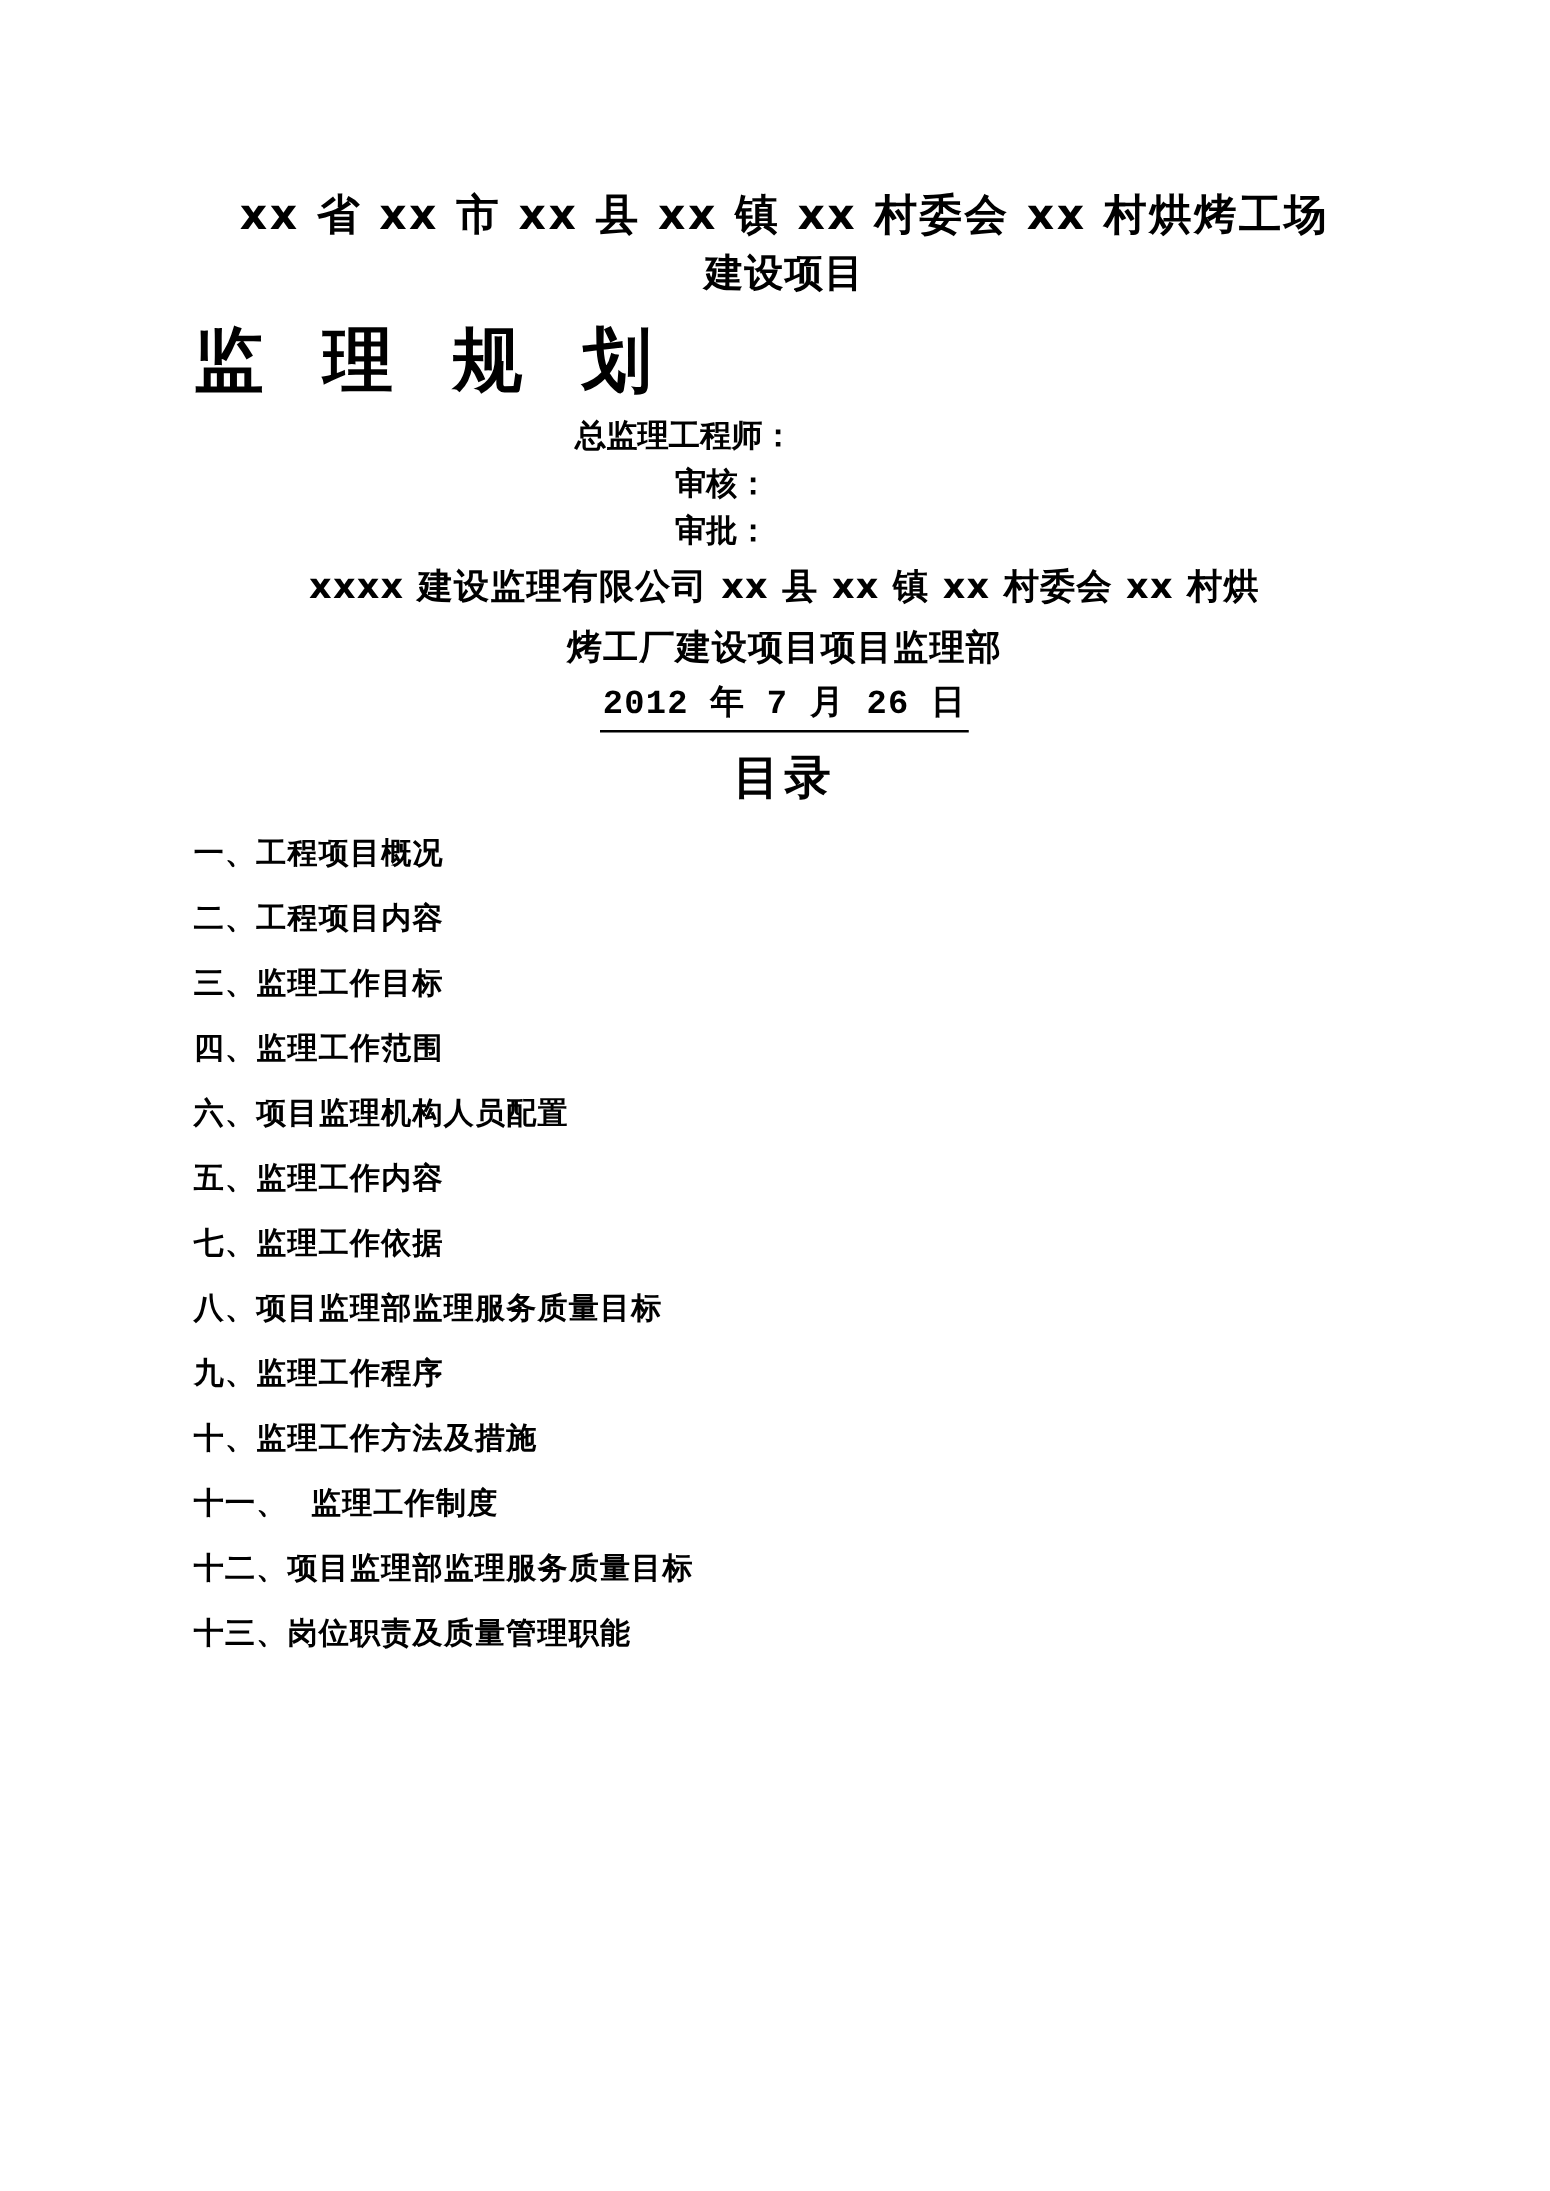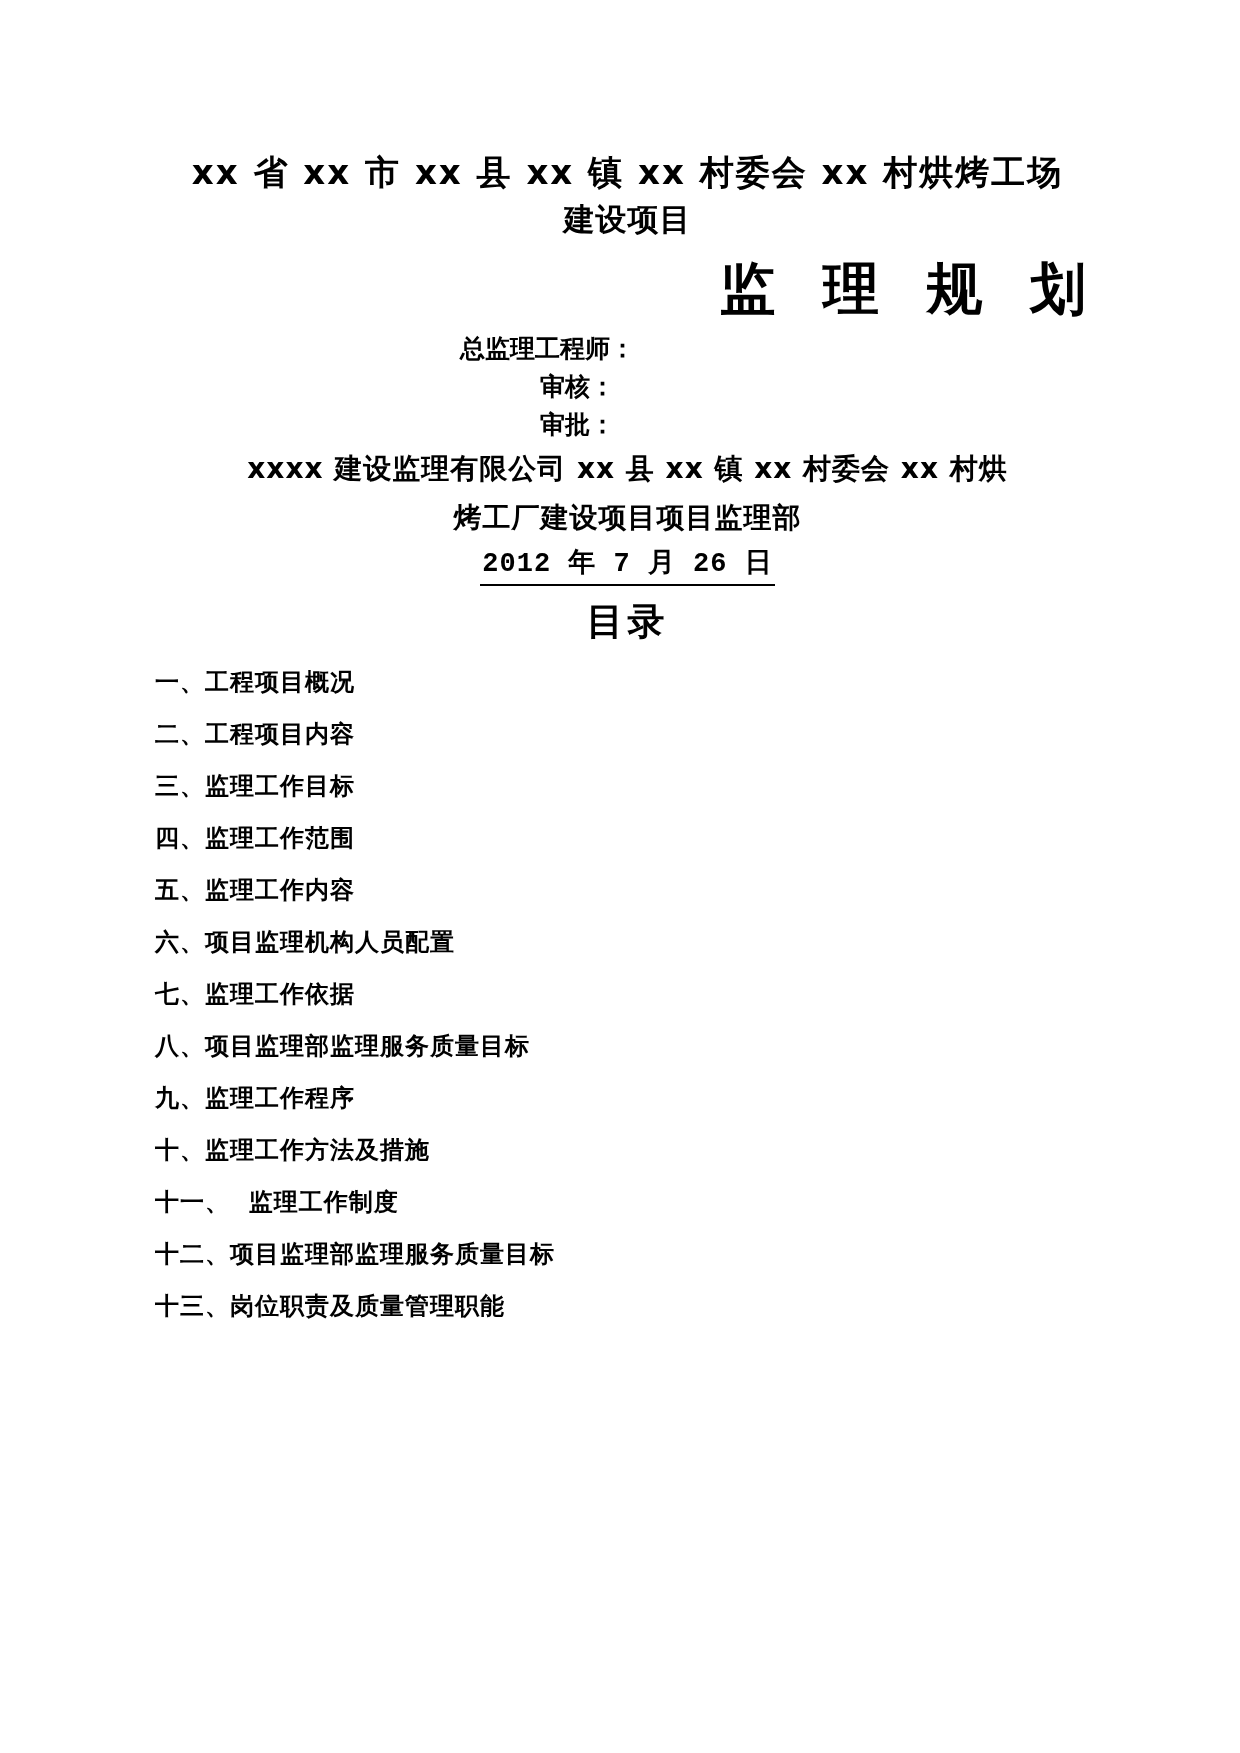--- a/index.html
+++ b/index.html
@@ -39,21 +39,21 @@
     font-size: 31px;
     line-height: 1.5;
     text-align: center;
     letter-spacing: 1px;
   }
   .doc-type {
     font-family: "DejaVu Sans", "Liberation Sans", sans-serif;
     font-weight: bold;
     font-size: 56px;
     line-height: 1.45;
-    text-align: right;
+    text-align: left;
     letter-spacing: 14px;
     margin-top: 6px;
   }
 
   
   .sig {
     font-family: "DejaVu Sans", "Liberation Sans", sans-serif;
     font-weight: bold;
     font-size: 25px;
     line-height: 1.52;
@@ -134,22 +134,22 @@
     <span class="date">2012 年 7 月 26 日</span>
   </div>
 
   <div class="toc-heading">目录</div>
 
   <ul class="toc-list">
     <li class="toc-item">一、工程项目概况</li>
     <li class="toc-item">二、工程项目内容</li>
     <li class="toc-item">三、监理工作目标</li>
     <li class="toc-item">四、监理工作范围</li>
+    <li class="toc-item">六、项目监理机构人员配置</li>
     <li class="toc-item">五、监理工作内容</li>
-    <li class="toc-item">六、项目监理机构人员配置</li>
     <li class="toc-item">七、监理工作依据</li>
     <li class="toc-item">八、项目监理部监理服务质量目标</li>
     <li class="toc-item">九、监理工作程序</li>
     <li class="toc-item">十、监理工作方法及措施</li>
     <li class="toc-item">十一、  监理工作制度</li>
     <li class="toc-item">十二、项目监理部监理服务质量目标</li>
     <li class="toc-item">十三、岗位职责及质量管理职能</li>
   </ul>
 
 </div>

